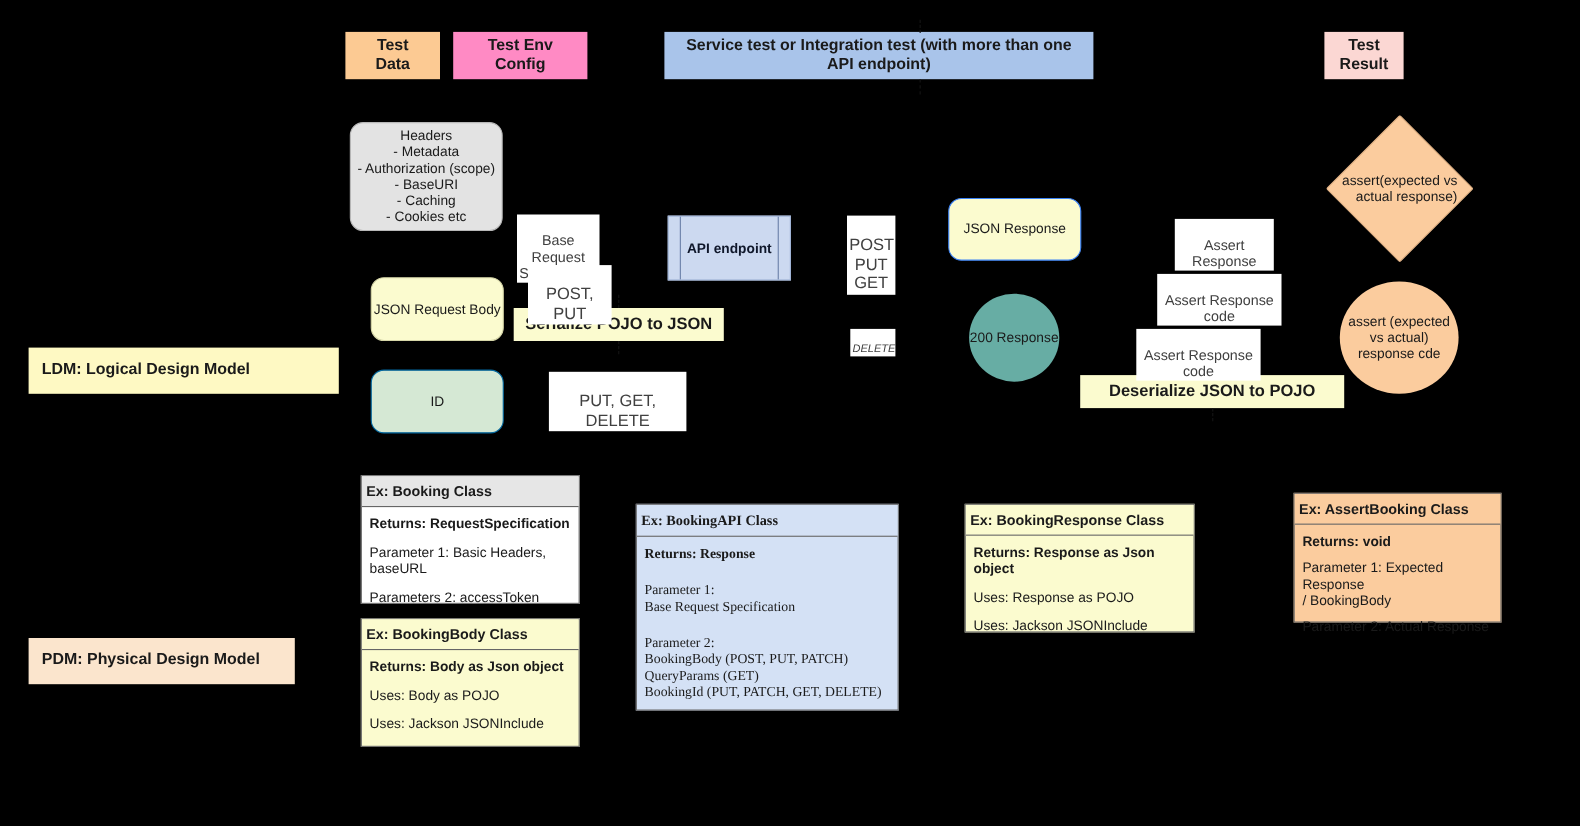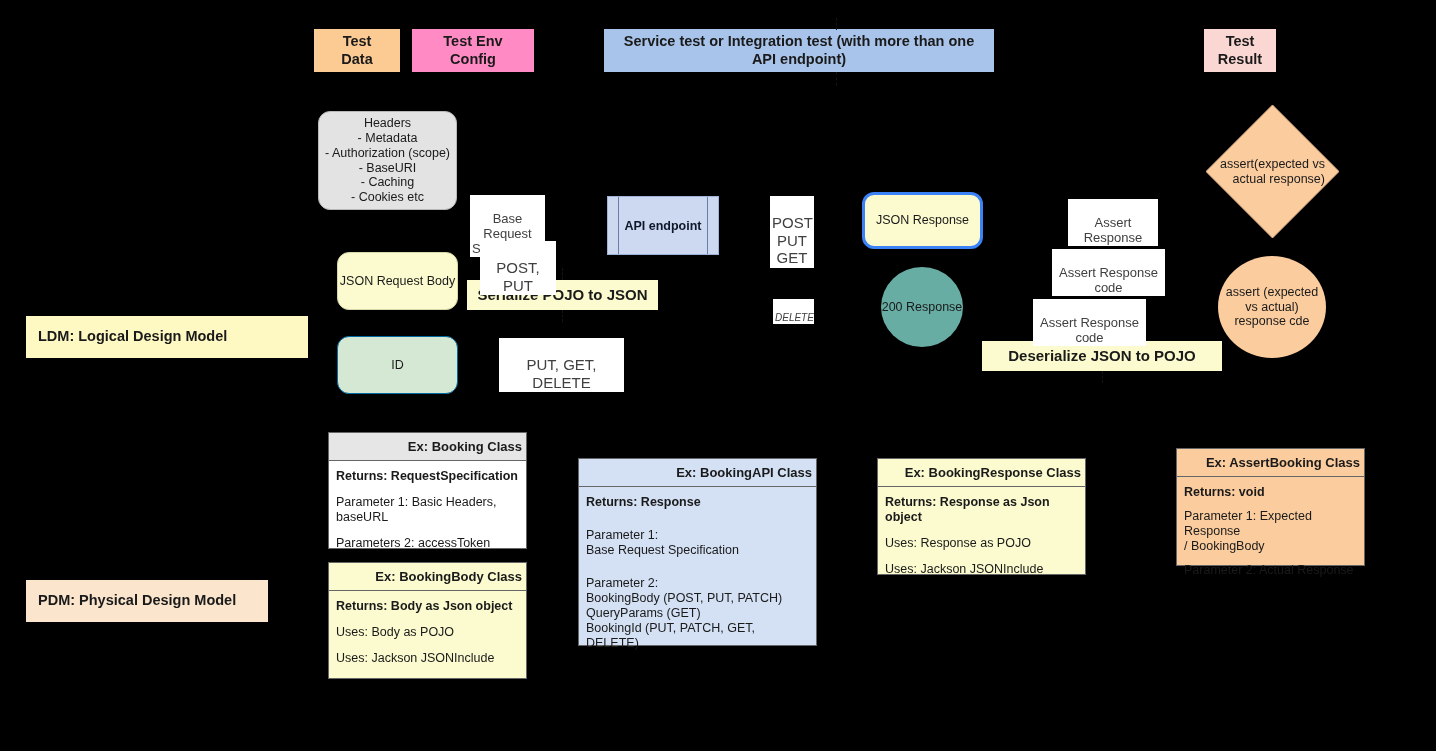--- a/index.html
+++ b/index.html
@@ -123,21 +123,21 @@
   }
 
   
   .card {
     position: absolute;
     box-sizing: border-box;
     border: 1px solid #666666;
   }
   .card .card-title {
     box-sizing: border-box;
-    text-align: right;
+    text-align: left;
     font-weight: bold;
     font-size: 13px;
     color: #1a1a1a;
     padding: 6px 4px 6px;
     border-bottom: 1px solid #666666;
   }
   .card .card-body {
     box-sizing: border-box;
     padding: 8px 6px 8px 7px;
   }
@@ -206,21 +206,21 @@
   <div class="node round" style="left:337px; top:336px; width:121px; height:58px; background:#d5e8d4; border:1px solid #0369a1;">
     <span>ID</span>
   </div>
 
   <div class="predef" style="left:607px; top:196px; width:112px; height:59px;">
     <div class="bar" style="left:10px;"></div>
     <div class="bar" style="right:10px;"></div>
     <div class="inner">API endpoint</div>
   </div>
 
-  <div class="node round" style="left:862px; top:192px; width:121px; height:57px; background:#fbfbcf; border:3px solid #3b82f6;">
+  <div class="node round" style="left:862px; top:180px; width:121px; height:57px; background:#fbfbcf; border:1px solid #3b82f6;">
     <span>JSON Response</span>
   </div>
 
   <div class="node ellipse" style="left:881px; top:267px; width:82px; height:80px; background:#67ada4;">
     <span>200 Response</span>
   </div>
 
   <div class="diamond-wrap" style="left:1206px; top:105px; width:133px; height:133px;">
     <svg class="diamond-shape" viewBox="0 0 133 133" preserveAspectRatio="none">
       <polygon points="66.5,0 133,66.5 66.5,133 0,66.5" fill="#fbcc9e" stroke="#e0b184" stroke-width="1"></polygon>
@@ -295,21 +295,21 @@
 
   <div class="card" style="left:328px; top:562px; width:199px; height:117px; background:#fbfbcf;">
     <div class="card-title" style="background:#fbfbcf;">Ex: BookingBody Class</div>
     <div class="card-body">
       <div class="row bold">Returns: Body as Json object</div>
       <div class="row">Uses: Body as POJO</div>
       <div class="row">Uses: Jackson JSONInclude</div>
     </div>
   </div>
 
-  <div class="card" style="left:578px; top:458px; width:239px; height:188px; background:#d4e1f5;">
+  <div class="card" style="left:578px; top:458px; width:239px; height:188px; background:#d4e1f5;font-family:Liberation Serif, serif;">
     <div class="card-title" style="background:#d4e1f5;">Ex: BookingAPI Class</div>
     <div class="card-body">
       <div class="row bold" style="margin-bottom:18px;">Returns: Response</div>
       <div class="row" style="margin-bottom:18px;">Parameter 1:
      Base Request Specification</div>
       <div class="row">Parameter 2:
    BookingBody (POST, PUT, PATCH)
    QueryParams (GET)
    BookingId (PUT, PATCH, GET, DELETE)</div>
     </div>

